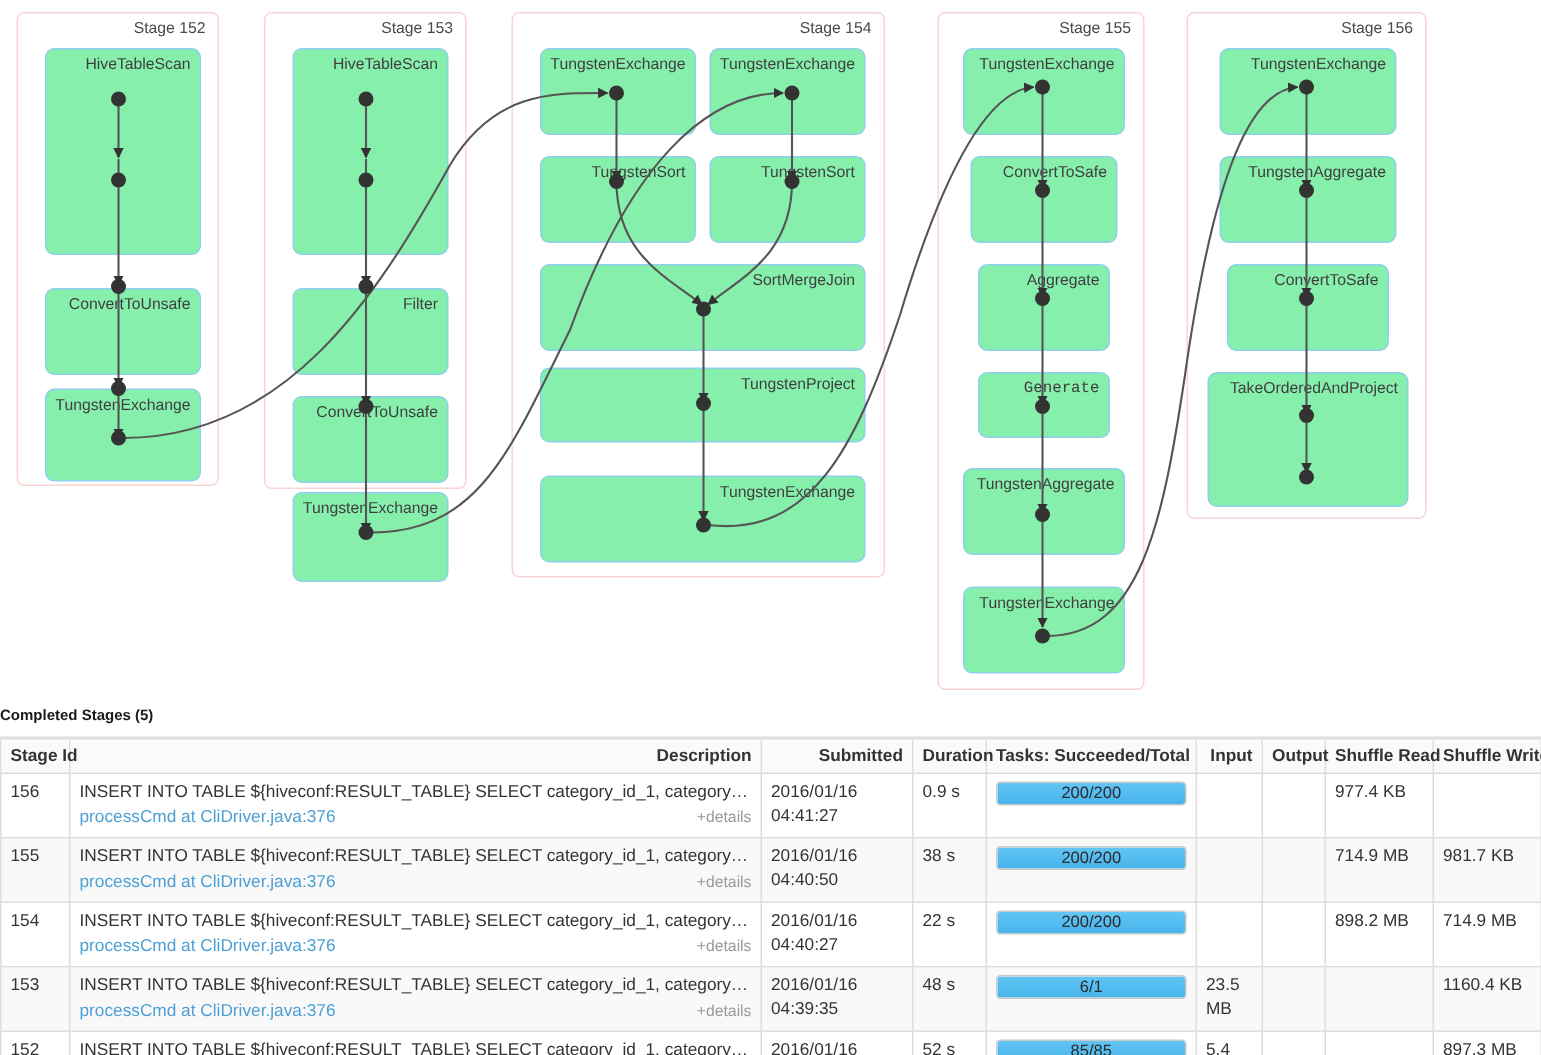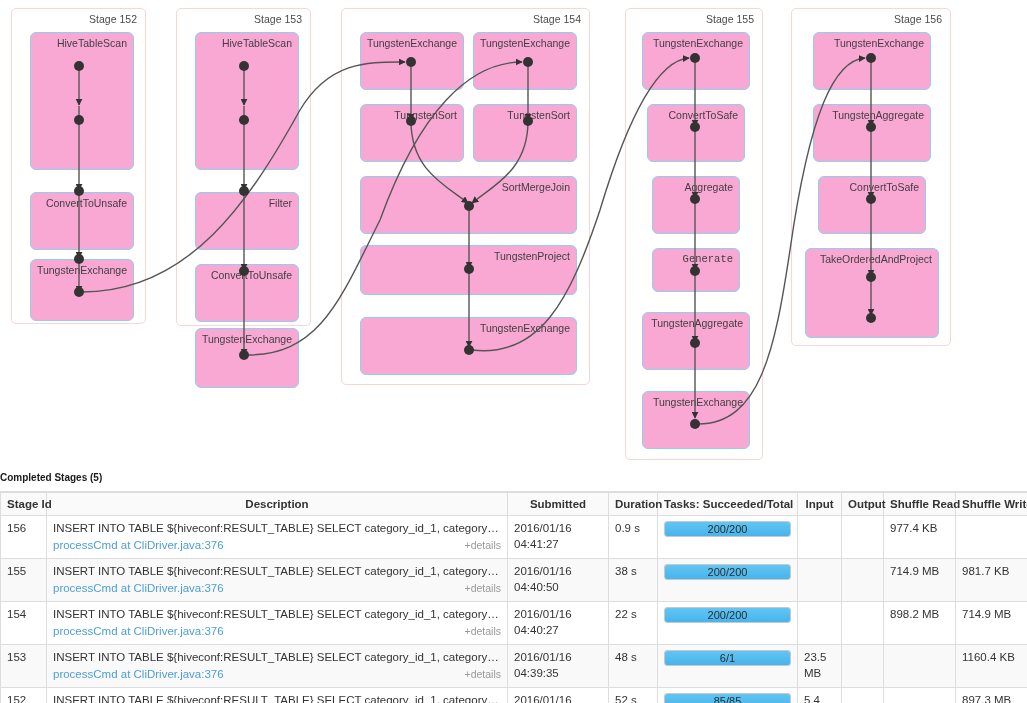--- a/index.html
+++ b/index.html
@@ -33,21 +33,21 @@
   .stage-label {
     position: absolute;
     right: 8px;
     top: 4px;
     font-size: 10.5px;
     color: #4a4a4a;
     white-space: nowrap;
   }
   .node-box {
     position: absolute;
-    background: #f9a8d4;
+    background: #86efac;
     border: 1px solid #8fd0ee;
     border-radius: 6px;
     text-align: right;
   }
   .node-label {
     position: absolute;
     right: 6px;
     top: 4px;
     font-size: 10.5px;
     color: #3f3f3f;
@@ -69,21 +69,21 @@
     padding: 0;
   }
   table.stages {
     width: 1027px;
     border-collapse: collapse;
     font-size: 11.5px;
     color: #333333;
     table-layout: fixed;
   }
   table.stages th {
-    text-align: center;
+    text-align: right;
     font-weight: bold;
     font-size: 11.5px;
     color: #333333;
     background: #fafafa;
     border: 1px solid #dddddd;
     border-top: 2px solid #dddddd;
     padding: 5px 6px;
     vertical-align: bottom;
     white-space: nowrap;
   }

